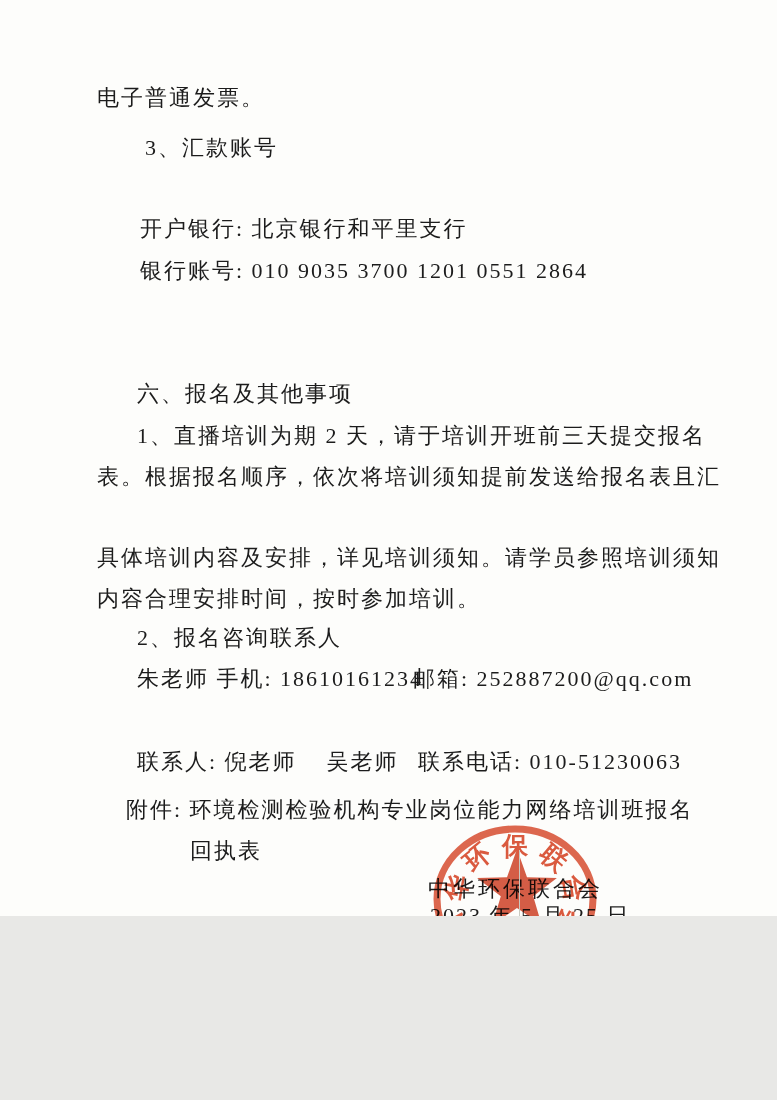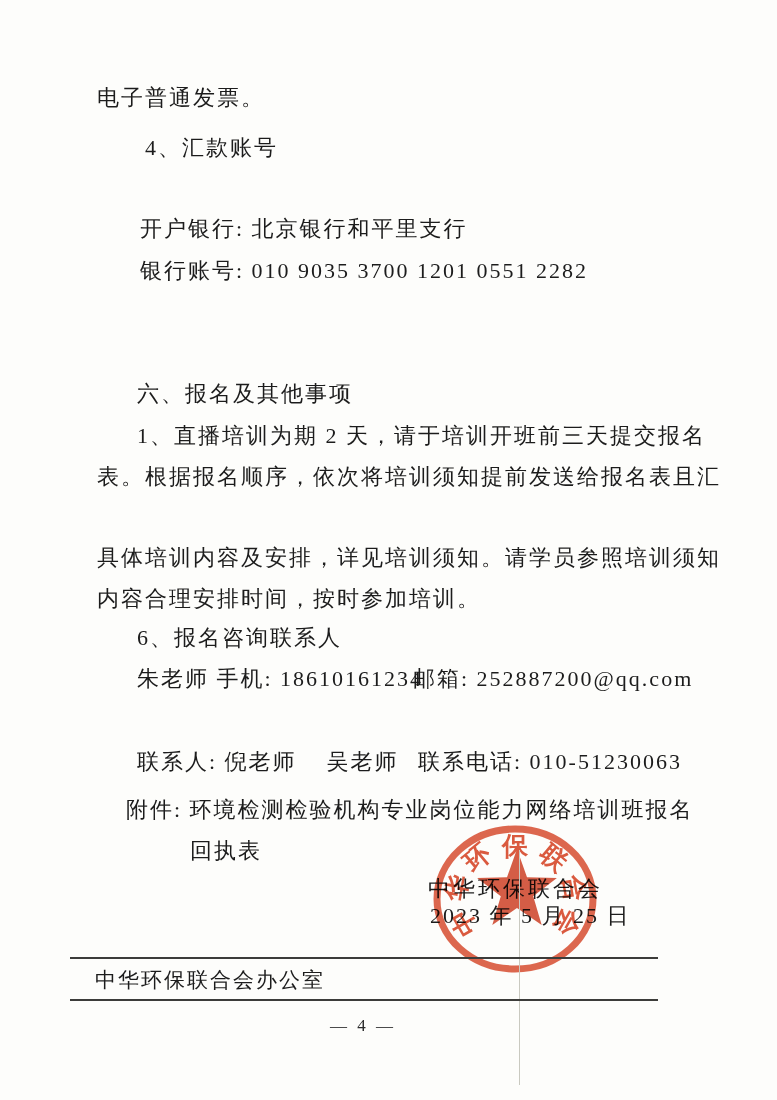--- a/index.html
+++ b/index.html
@@ -1,18 +1,18 @@
 <!DOCTYPE html>
 <html><head>
 <meta charset="utf-8">
 <style>
   html,body{margin:0;padding:0;background:#e8e8e6;}
   .page{
     position:relative;
-    width:777px;height:1100px;
+    width:777px;height:916px;
     margin:0 auto;
     background:#fdfdfb;
     overflow:hidden;
     font-family:"Liberation Serif","DejaVu Serif",serif;
     color:#1c1c1c;
   }
   .line{
     position:absolute;
     font-size:22px;
     line-height:1.18;
@@ -57,29 +57,29 @@
     text-anchor:middle;
     dominant-baseline:central;
   }
 </style>
 </head>
 <body>
 
 <div class="page">
 
   <div class="line" style="left:97px;top:85px">电子普通发票。</div>
-  <div class="line" style="left:145px;top:135px">4、汇款账号</div>
+  <div class="line" style="left:145px;top:135px">3、汇款账号</div>
   <div class="line" style="left:140px;top:216px">开户银行: 北京银行和平里支行</div>
-  <div class="line" style="left:140px;top:258px">银行账号: 010 9035 3700 1201 0551 2282</div>
+  <div class="line" style="left:140px;top:258px">银行账号: 010 9035 3700 1201 0551 2864</div>
   <div class="line" style="left:137px;top:381px">六、报名及其他事项</div>
   <div class="line" style="left:137px;top:423px">1、直播培训为期 2 天，请于培训开班前三天提交报名</div>
   <div class="line" style="left:97px;top:464px">表。根据报名顺序，依次将培训须知提前发送给报名表且汇</div>
   <div class="line" style="left:97px;top:586px">内容合理安排时间，按时参加培训。</div>
   <div class="line" style="left:97px;top:545px">具体培训内容及安排，详见培训须知。请学员参照培训须知</div>
-  <div class="line" style="left:137px;top:625px">6、报名咨询联系人</div>
+  <div class="line" style="left:137px;top:625px">2、报名咨询联系人</div>
 
   <div class="line" style="left:137px;top:666px">朱老师 手机: 18610161234</div>
   <div class="line" style="left:413px;top:666px">邮箱: 252887200@qq.com</div>
 
 
   <div class="line" style="left:137px;top:749px">联系人: 倪老师    吴老师</div>
   <div class="line" style="left:418px;top:749px">联系电话: 010-51230063</div>
 
   <div class="line" style="left:126px;top:797px">附件: 环境检测检验机构专业岗位能力网络培训班报名</div>
   <div class="line" style="left:190px;top:838px">回执表</div>

